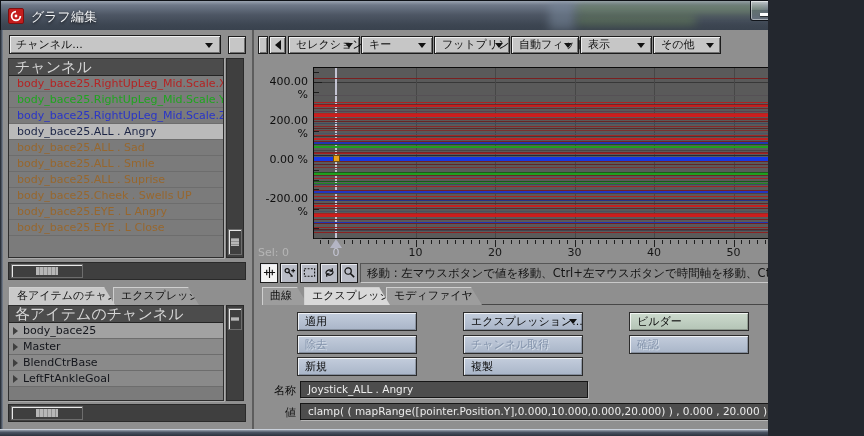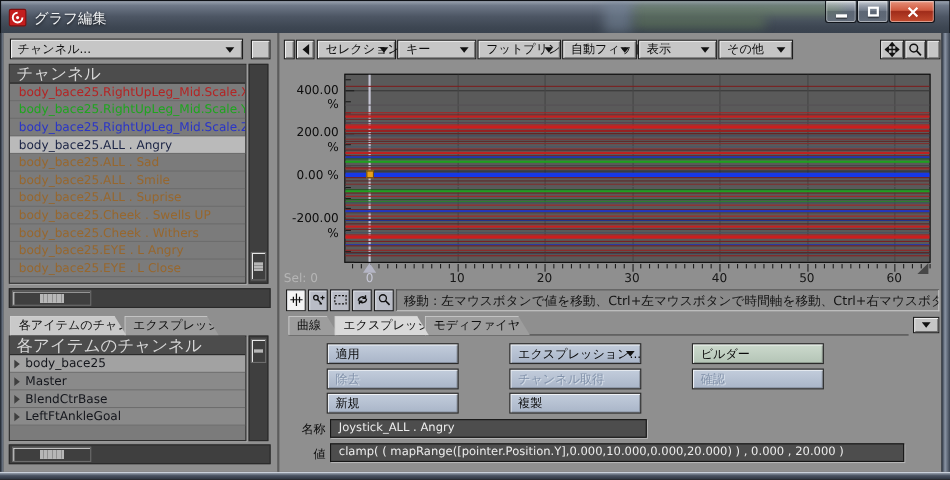--- a/index.html
+++ b/index.html
@@ -1,18 +1,18 @@
 <!DOCTYPE html>
 <html><head>
 <meta charset="utf-8">
 <style>
   *{margin:0;padding:0;box-sizing:border-box;}
   html,body{background:#23272e;}
   body{font-family:"DejaVu Sans",sans-serif;}
-  #stage{position:relative;width:864px;height:436px;background:#0e1116;overflow:hidden;}
+  #stage{position:relative;width:768px;height:436px;background:#0e1116;overflow:hidden;}
 
   
   .titlebar{position:absolute;left:1px;top:1px;width:862px;height:29px;overflow:hidden;
     background:linear-gradient(#9aa3b0 0%,#6e7888 14%,#4d5664 48%,#3d4652 82%,#39424e 100%);}
   .blob{position:absolute;filter:blur(5px);border-radius:3px;}
   .frame-left{position:absolute;left:0;top:30px;width:3px;height:399px;background:linear-gradient(90deg,#1c222b,#7d8796);}
   .frame-right{position:absolute;left:856px;top:30px;width:8px;height:399px;background:linear-gradient(90deg,#262e3a,#8a94a4 40%,#3b4452 95%,#11151b);}
   .frame-bottom{position:absolute;left:0;top:429px;width:864px;height:7px;background:linear-gradient(#97a0ad,#4a5362 40%,#2b323d);border-top:1px solid #c9d0da;}
   .app-icon{position:absolute;left:7px;top:7px;width:16px;height:16px;background:#c41e1e;border-radius:2px;border:1px solid #7e0f0f;}
   .win-title{position:absolute;left:30px;top:7px;font-size:13px;color:#f4f6f8;text-shadow:0 1px 3px rgba(0,0,0,.85);}
@@ -139,21 +139,20 @@
     <div class="listhead">チャンネル</div>
     <div id="channel-rows">
         <div class="chrow" style="color: rgb(180, 36, 36);">body_bace25.RightUpLeg_Mid.Scale.X</div>
         <div class="chrow" style="color: rgb(31, 165, 31);">body_bace25.RightUpLeg_Mid.Scale.Y</div>
         <div class="chrow" style="color: rgb(42, 53, 200);">body_bace25.RightUpLeg_Mid.Scale.Z</div>
         <div class="chrow sel" style="color: rgb(28, 37, 69);">body_bace25.ALL . Angry</div>
         <div class="chrow" style="color: rgb(151, 103, 46);">body_bace25.ALL . Sad</div>
         <div class="chrow" style="color: rgb(151, 103, 46);">body_bace25.ALL . Smile</div>
         <div class="chrow" style="color: rgb(151, 103, 46);">body_bace25.ALL . Suprise</div>
         <div class="chrow" style="color: rgb(151, 103, 46);">body_bace25.Cheek . Swells UP</div>
-        <div class="chrow" style="color: rgb(151, 103, 46);">body_bace25.Cheek . Withers</div>
         <div class="chrow" style="color: rgb(151, 103, 46);">body_bace25.EYE . L Angry</div>
         <div class="chrow" style="color: rgb(151, 103, 46);">body_bace25.EYE . L Close</div>
       </div>
   </div>
   <div class="vscroll" style="left:226px;top:58px;height:200px;">
     <div class="vthumb" style="bottom:2px;height:26px;"></div>
   </div>
   <div class="hscroll" style="left:8px;top:262px;width:238px;">
     <div class="hthumb" style="left:2px;width:72px;"></div>
   </div>

